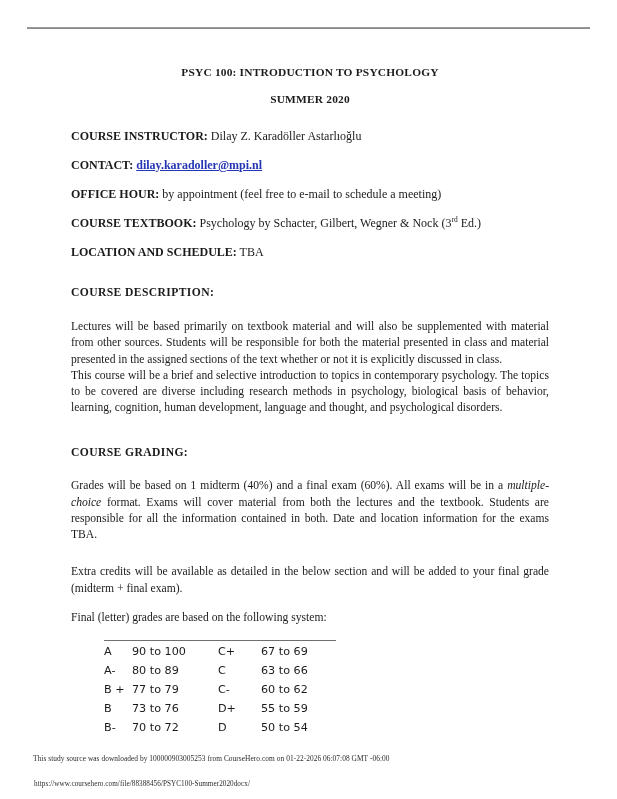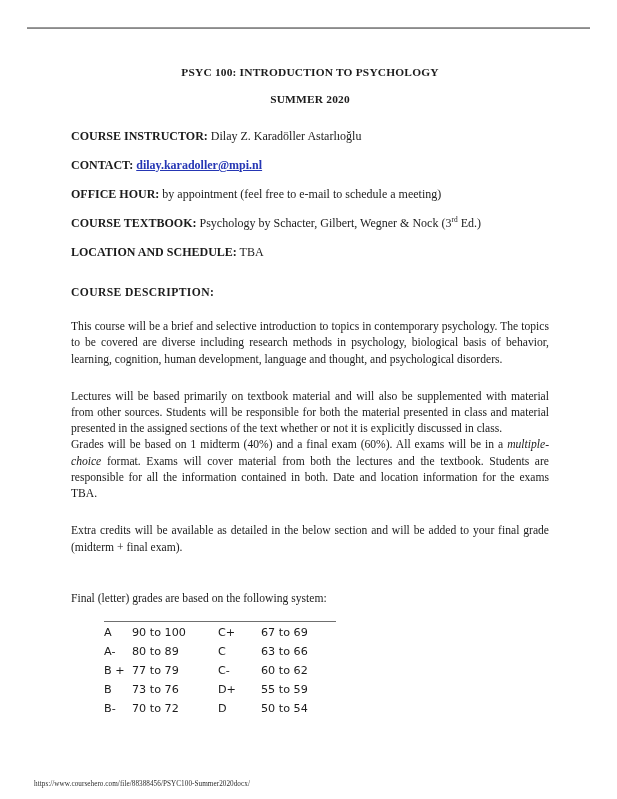--- a/index.html
+++ b/index.html
@@ -90,21 +90,21 @@
   .para.justify {
     text-align: justify;
     text-justify: inter-word;
   }
   .para b { font-weight: normal; }
   .para i { font-style: italic; }
 
   .p-desc1 { margin-bottom: 21px; }
   .p-desc2 { margin-bottom: 0; }
   .p-grade1 { margin-bottom: 21px; }
-  .p-grade2 { margin-bottom: 35px; }
+  .p-grade2 { margin-bottom: 13px; }
   .p-grade3 { margin-bottom: 14px; }
 
   
   .grade-table-wrap {
     margin-left: 33px;
     width: 232px;
     border-top: 1px solid #6f6f6f;
     padding-top: 1px;
   }
   table.grades {
@@ -176,23 +176,24 @@
     <p class="info-line">
       <span class="lbl">COURSE TEXTBOOK:</span><span> Psychology by Schacter, Gilbert, Wegner &amp; Nock (3</span><sup>rd</sup><span> Ed.)</span>
     </p>
 
     <p class="info-line">
       <span class="lbl">LOCATION AND SCHEDULE:</span><span> TBA</span>
     </p>
 
     <div class="section-head sec-desc-head">COURSE DESCRIPTION:</div>
 
+    <p class="para justify p-desc2">Lectures will be based primarily on textbook material and will also be supplemented with material from other sources. Students will be responsible for both the material presented in class and material presented in the assigned sections of the text whether or not it is explicitly discussed in class.</p>
     <p class="para justify p-desc1">This course will be a brief and selective introduction to topics in contemporary psychology. The topics to be covered are diverse including research methods in psychology, biological basis of behavior, learning, cognition, human development, language and thought, and psychological disorders.</p>
-    <p class="para justify p-desc2">Lectures will be based primarily on textbook material and will also be supplemented with material from other sources. Students will be responsible for both the material presented in class and material presented in the assigned sections of the text whether or not it is explicitly discussed in class.</p>
-
+
+    <div class="section-head sec-grade-head">COURSE GRADING:</div>
 
     <p class="para justify p-grade1"><span>Grades will be based on </span><b>1 midterm</b><span> (40%) and a </span><b>final exam</b><span> (60%). All exams will be in a </span><i>multiple-choice</i><span> format. Exams will cover material from </span><b>both the lectures and the textbook</b><span>. Students are responsible for all the information contained in both. Date and location information for the exams TBA.</span></p>
 
     <p class="para justify p-grade2"><b>Extra credits</b><span> will be available as detailed in the below section and will be added to your final grade (midterm + final exam).</span></p>
 
     <p class="para p-grade3">Final (letter) grades are based on the following system:</p>
 
     <div class="grade-table-wrap">
       <table class="grades">
         <tbody>
@@ -225,15 +226,16 @@
             <td class="c-range1">70 to 72</td>
             <td class="c-letter2">D</td>
             <td class="c-range2">50 to 54</td>
           </tr>
         </tbody>
       </table>
     </div>
 
   </div>
 
+  <div class="footer-note">This study source was downloaded by 100000903005253 from CourseHero.com on 01-22-2026 06:07:08 GMT -06:00</div>
   <div class="footer-url">https://www.coursehero.com/file/88388456/PSYC100-Summer2020docx/</div>
 
 </div>
 
 </body></html>

